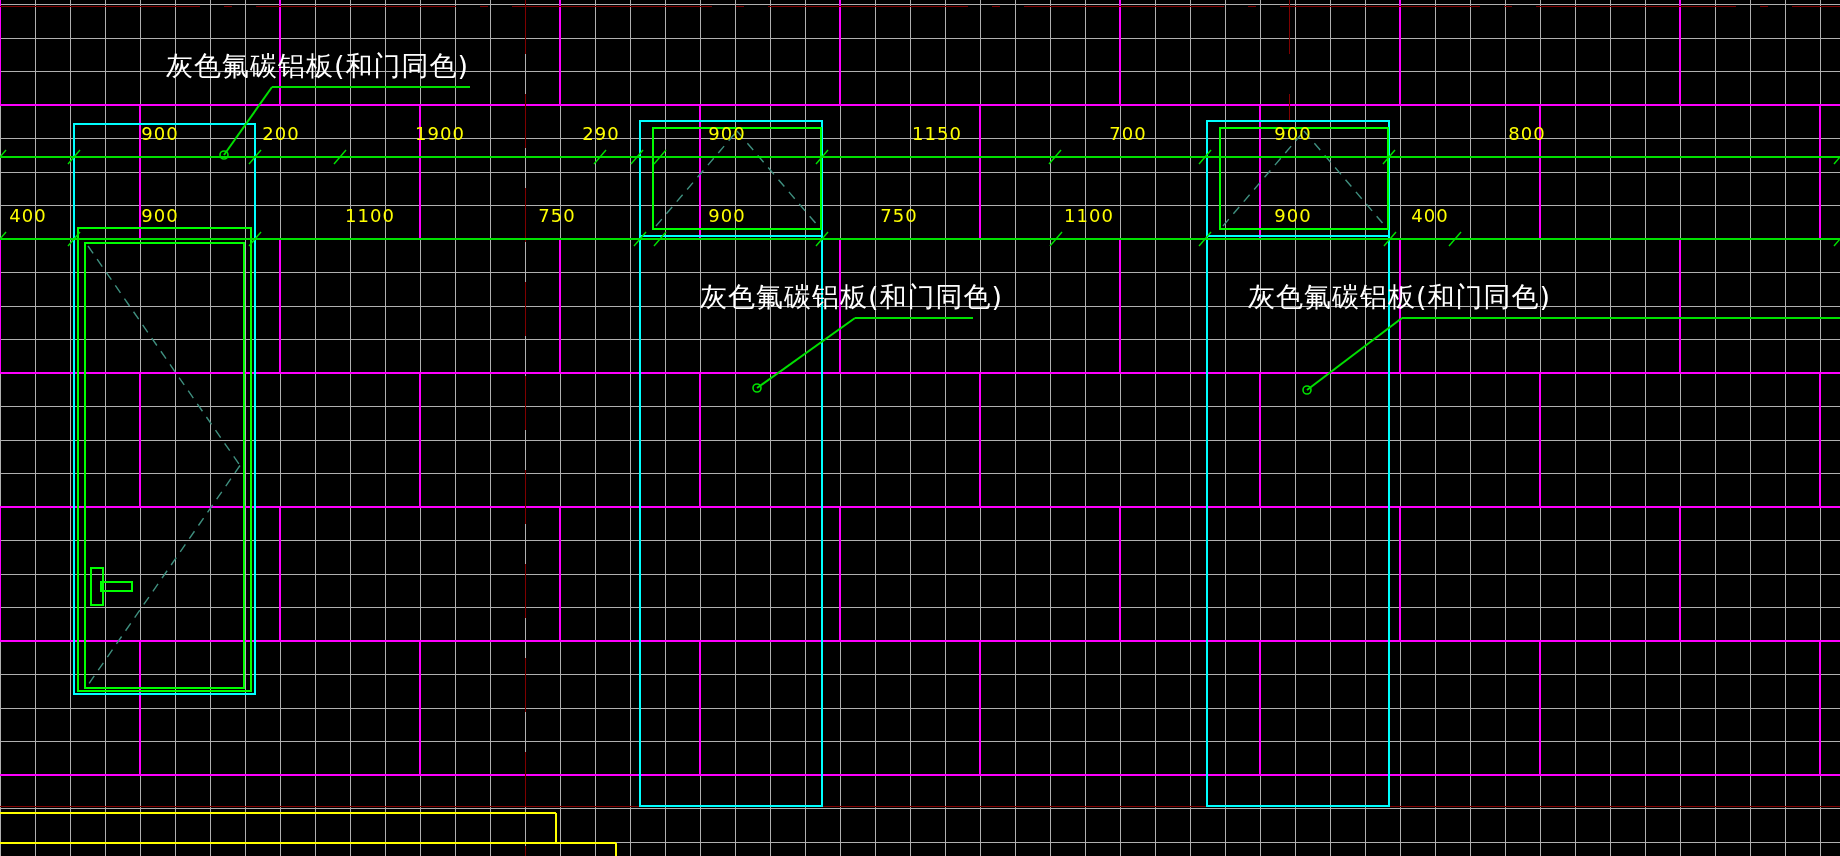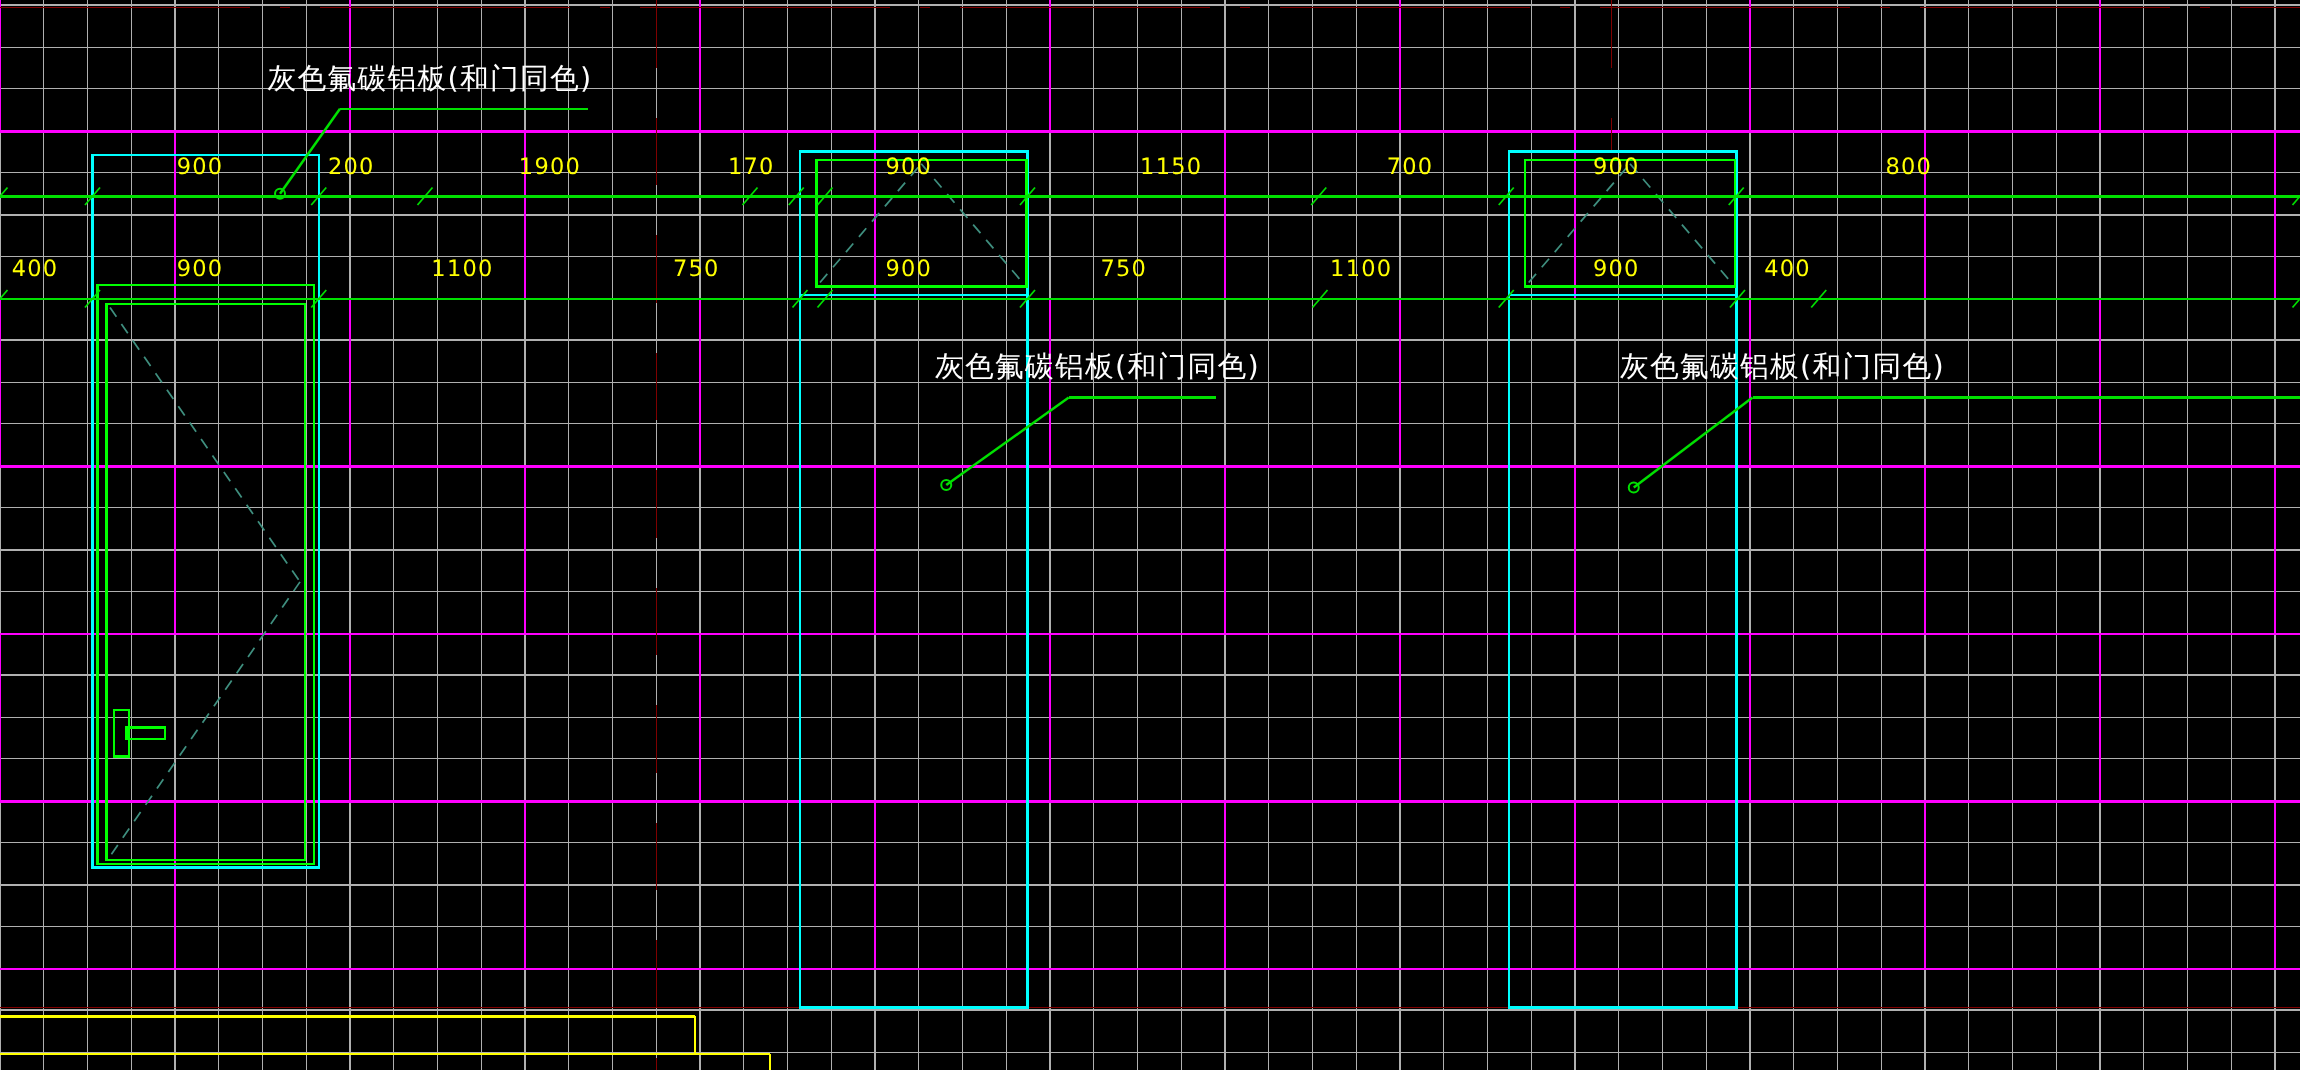--- a/index.html
+++ b/index.html
@@ -1,22 +1,22 @@
 <!DOCTYPE html>
 <html><head>
 <meta charset="utf-8">
 <style>
   html,body{margin:0;padding:0;background:#000;}
   #stage{position:relative;width:1840px;height:856px;background:#000;overflow:hidden;
          font-family:"DejaVu Sans","Liberation Sans",sans-serif;}
   svg{position:absolute;left:0;top:0;width:1840px;height:856px;display:block;}
   .dimtxt{position:absolute;color:#ffff00;font-size:18px;line-height:1;white-space:nowrap;
           transform:translate(-50%,-50%);letter-spacing:1px;}
-  .note{position:absolute;color:#ffffff;font-size:23px;line-height:1;white-space:nowrap;
-        letter-spacing:1px;font-family:"DejaVu Sans","Liberation Sans",sans-serif;margin-left:48px;}
+  .note{position:absolute;color:#ffffff;font-size:27px;line-height:1;white-space:nowrap;
+        letter-spacing:1px;font-family:"DejaVu Sans","Liberation Sans",sans-serif;}
 </style>
 </head>
 <body>
 
 <div id="stage">
 
   <svg id="cad" xmlns="http://www.w3.org/2000/svg">
     <g id="g-tiles">
         <line x1="0" y1="4" x2="1840" y2="4" stroke="#b0b0b0" stroke-width="1" shape-rendering="crispEdges"></line>
         <line x1="0" y1="38" x2="1840" y2="38" stroke="#b0b0b0" stroke-width="1" shape-rendering="crispEdges"></line>
@@ -219,21 +219,21 @@
         <line x1="1402" y1="318" x2="1840" y2="318" stroke="#00e000" stroke-width="2" shape-rendering="crispEdges"></line>
         <line x1="1402" y1="318" x2="1307" y2="390" stroke="#00e000" stroke-width="2" shape-rendering="auto"></line>
         <circle cx="1307" cy="390" r="4" fill="none" stroke="#00e000" stroke-width="1.6"></circle>
       </g>
   </svg>
 
   <div id="dim-labels">
       <div class="dimtxt" style="left: 160px; top: 134px;">900</div>
       <div class="dimtxt" style="left: 281px; top: 134px;">200</div>
       <div class="dimtxt" style="left: 440px; top: 134px;">1900</div>
-      <div class="dimtxt" style="left: 601px; top: 134px;">170</div>
+      <div class="dimtxt" style="left: 601px; top: 134px;">290</div>
       <div class="dimtxt" style="left: 727px; top: 134px;">900</div>
       <div class="dimtxt" style="left: 937px; top: 134px;">1150</div>
       <div class="dimtxt" style="left: 1128px; top: 134px;">700</div>
       <div class="dimtxt" style="left: 1293px; top: 134px;">900</div>
       <div class="dimtxt" style="left: 1527px; top: 134px;">800</div>
       <div class="dimtxt" style="left: 28px; top: 216px;">400</div>
       <div class="dimtxt" style="left: 160px; top: 216px;">900</div>
       <div class="dimtxt" style="left: 370px; top: 216px;">1100</div>
       <div class="dimtxt" style="left: 557px; top: 216px;">750</div>
       <div class="dimtxt" style="left: 727px; top: 216px;">900</div>

